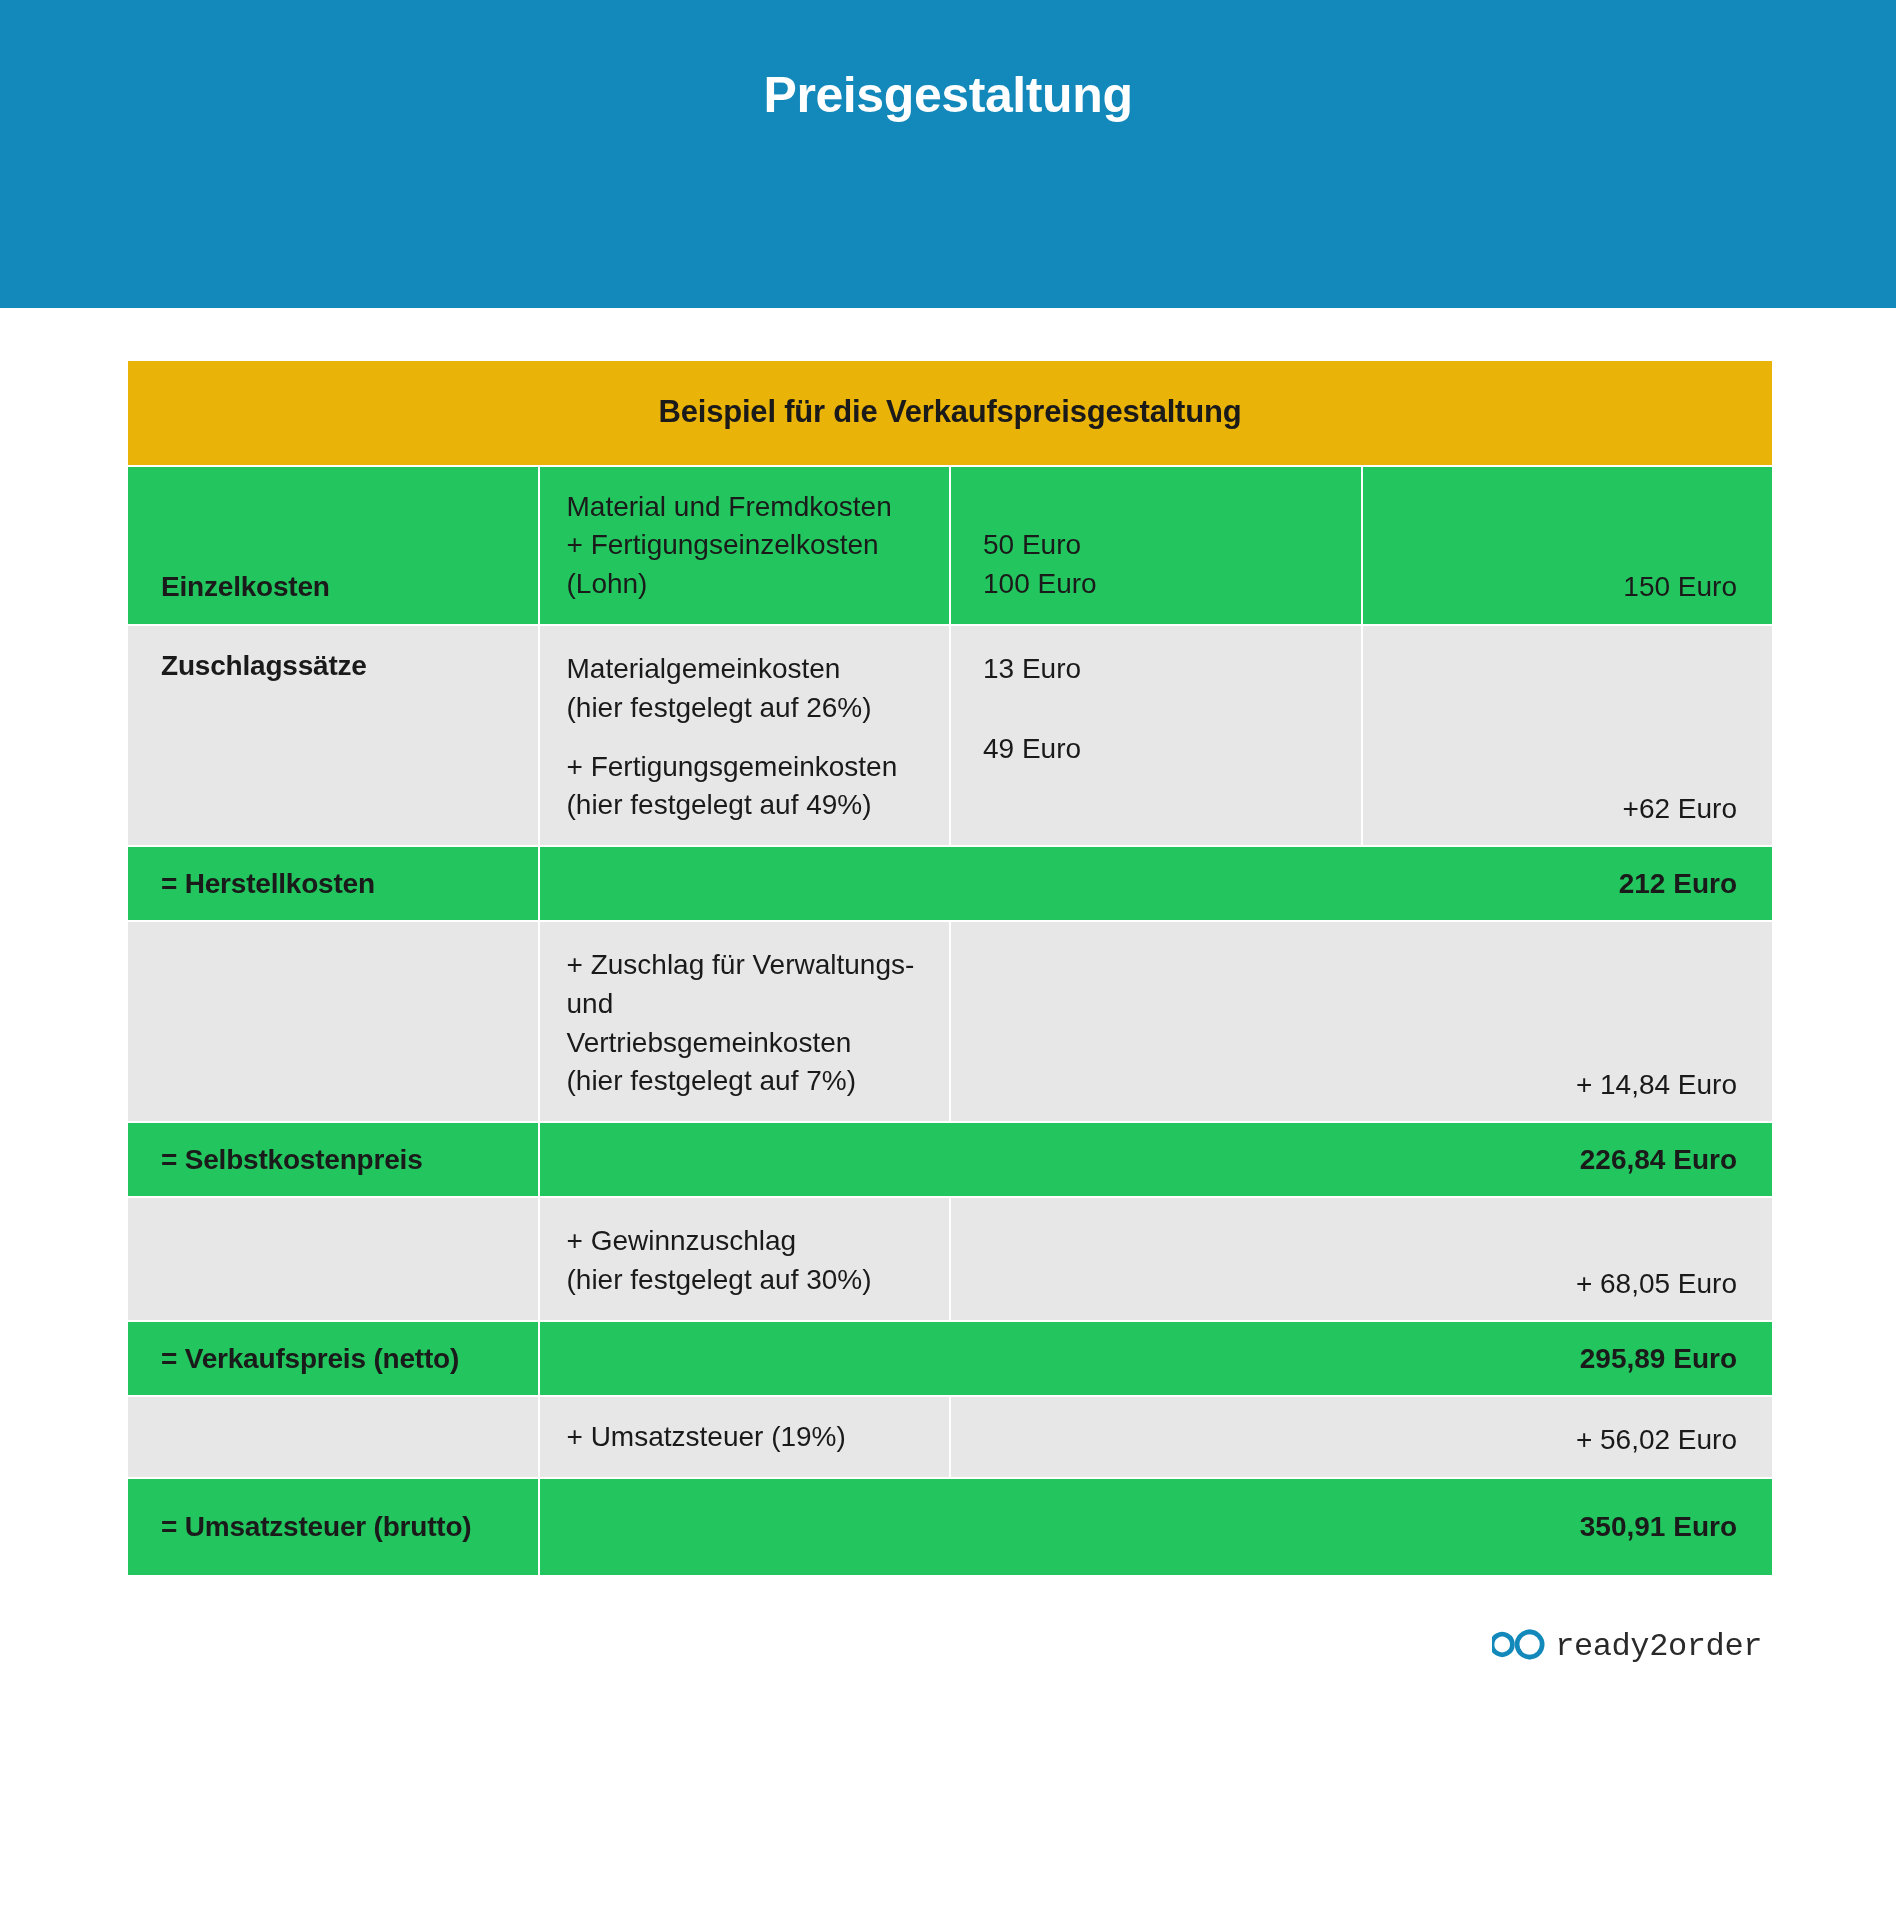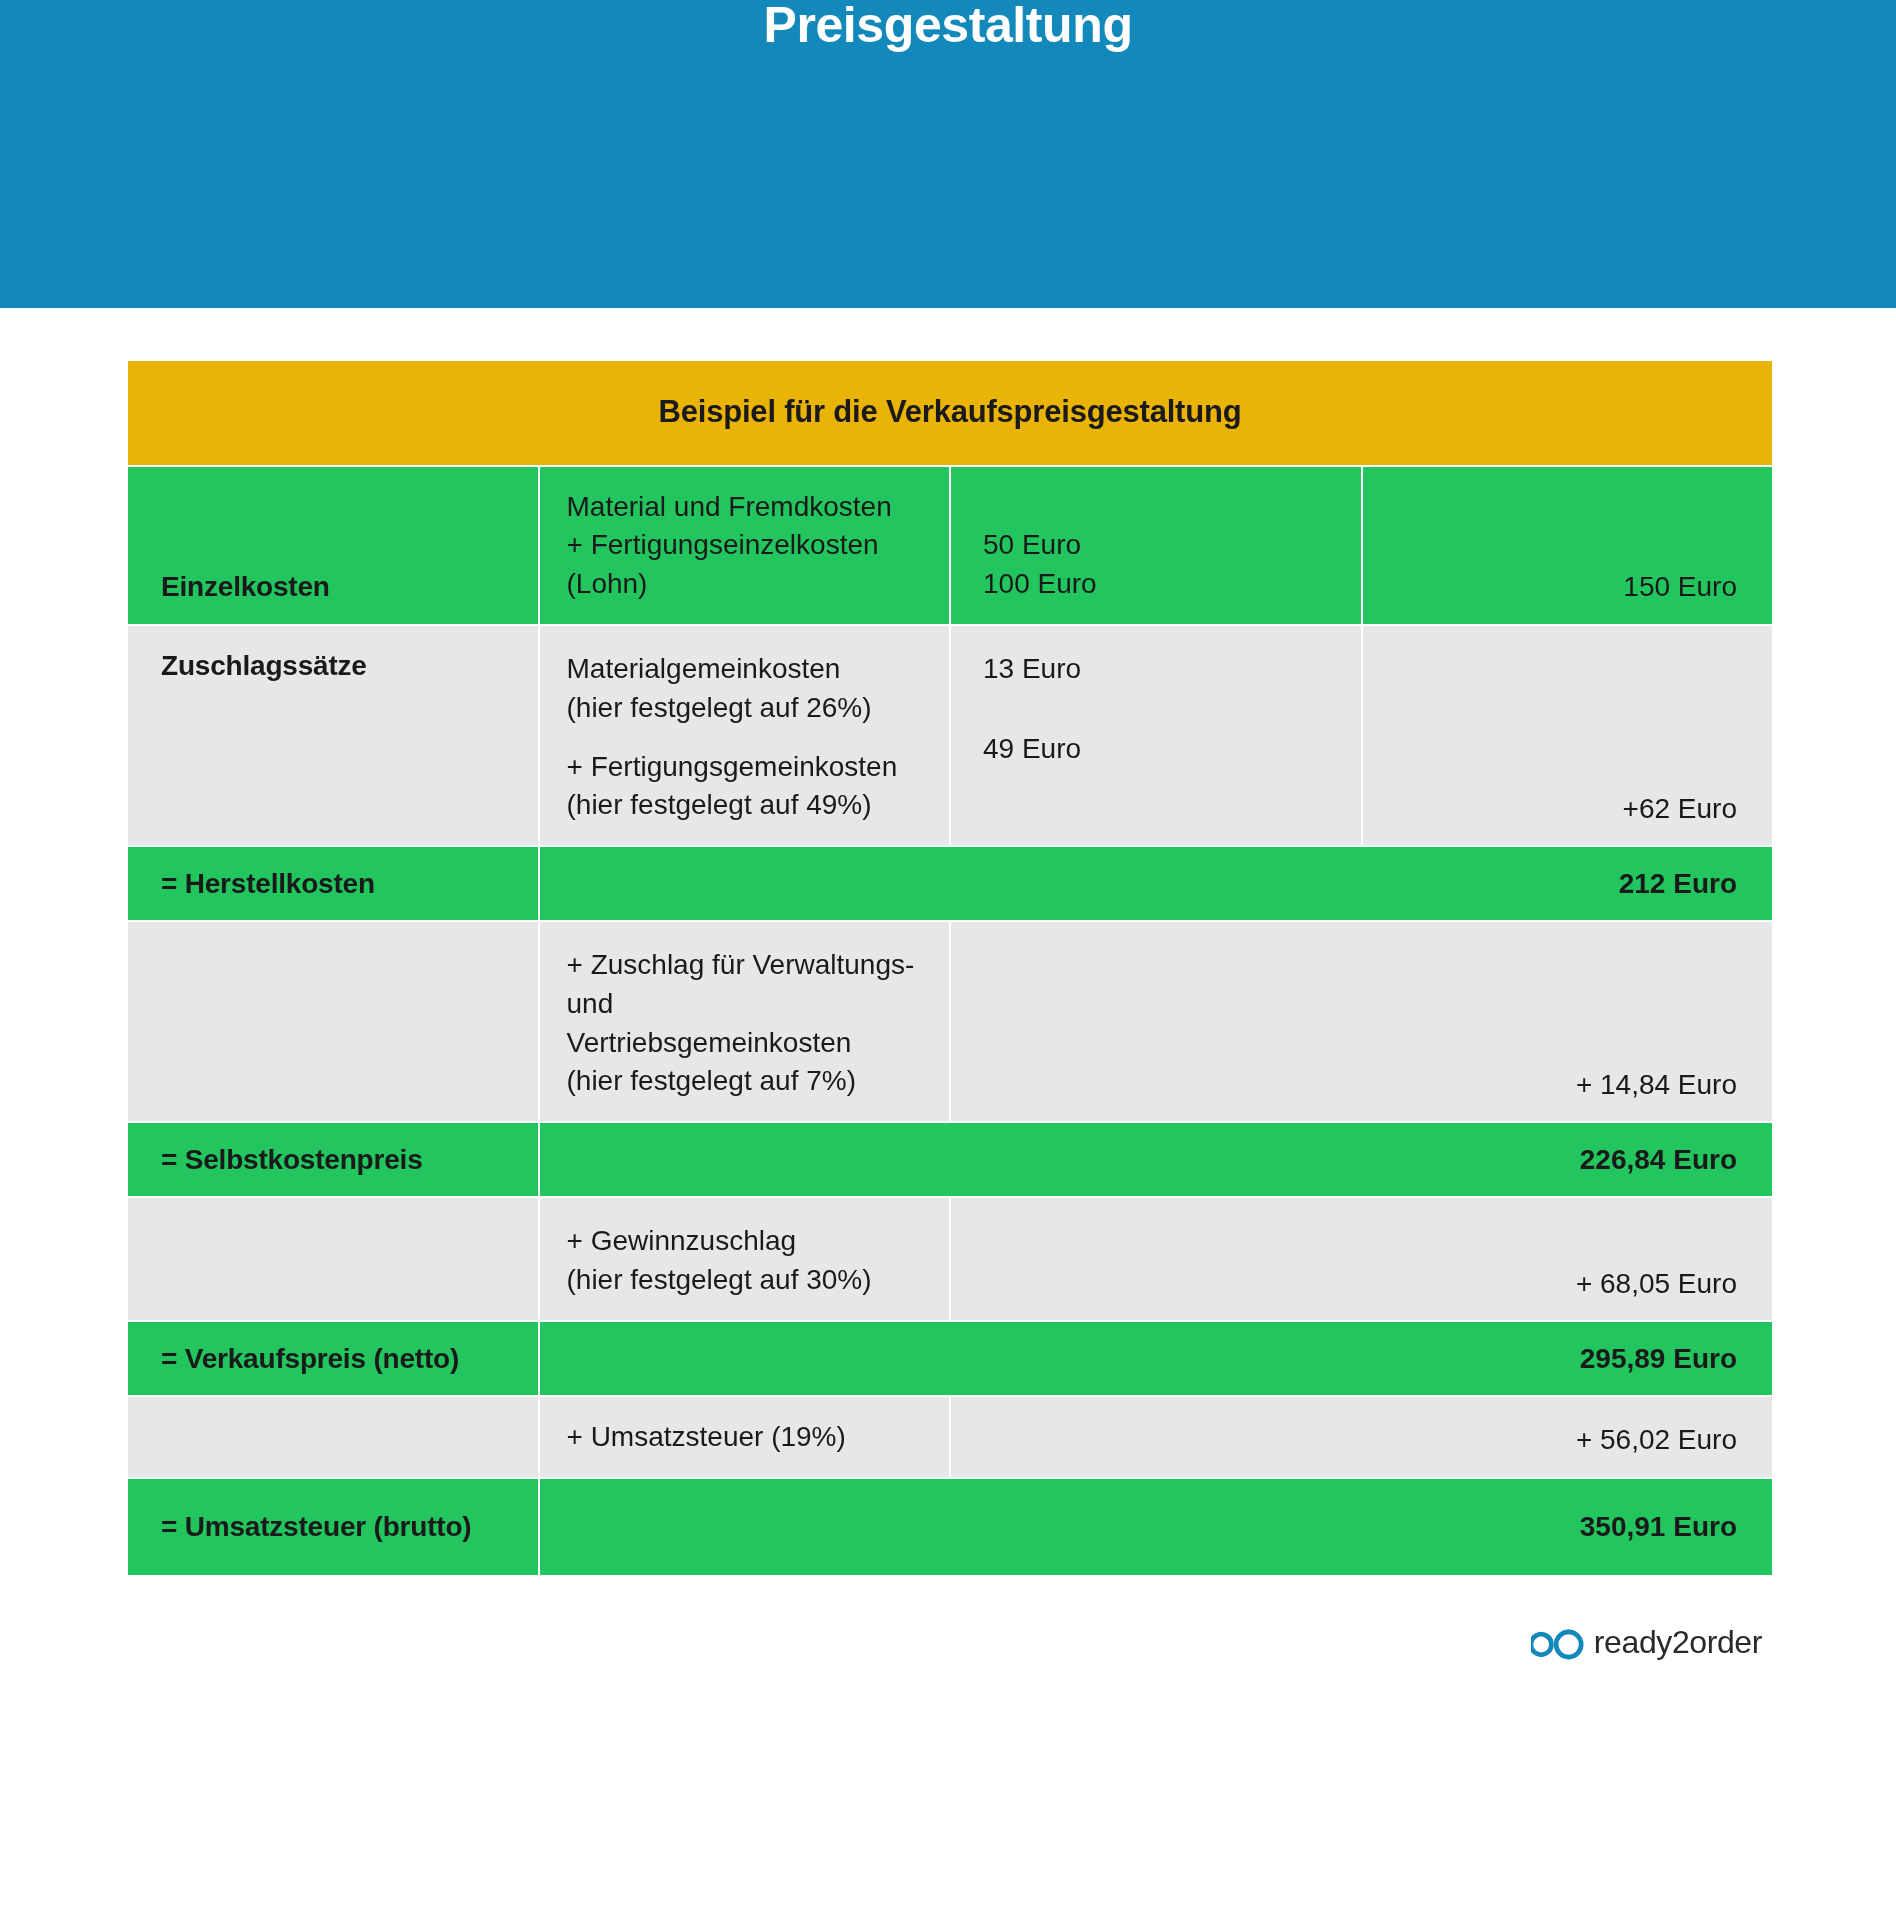--- a/index.html
+++ b/index.html
@@ -14,21 +14,21 @@
     color: #1a1a1a;
     -webkit-font-smoothing: antialiased;
   }
 
   
   .banner {
     width: 100%;
     height: 308px;
     background: #1389bb;
     display: flex;
-    align-items: flex-start;
+    align-items: center;
     justify-content: center;
     box-sizing: border-box;
   }
   .banner-title {
     color: #ffffff;
     font-size: 50px;
     font-weight: bold;
     letter-spacing: -0.4px;
     line-height: 1;
     margin: 0;
@@ -81,22 +81,23 @@
 
   
   .footer {
     padding: 47px 134px 0 0;
     display: flex;
     justify-content: flex-end;
     align-items: center;
   }
   .logo {
     display: flex;
-    align-items: flex-start;
+    align-items: flex-end;
     gap: 5px;
+    font-family: Liberation Mono, monospace;
   }
   .logo-mark {
     width: 58px;
     height: 41px;
     flex: 0 0 auto;
   }
   .logo-text {
     font-size: 32px;
     color: #2a2a2a;
     letter-spacing: -0.4px;

